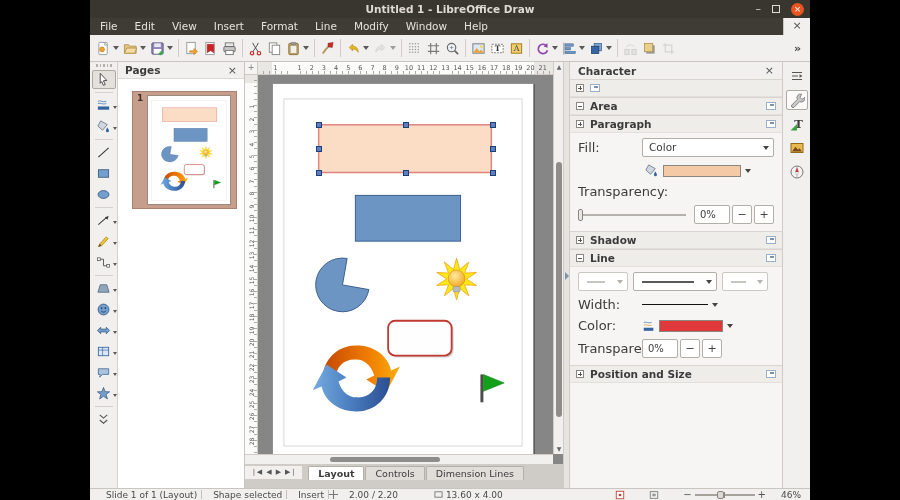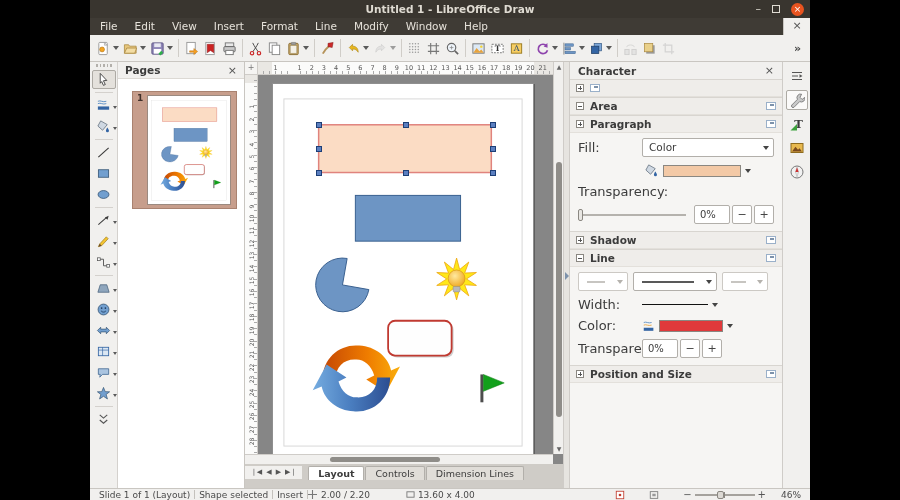--- a/index.html
+++ b/index.html
@@ -109,21 +109,21 @@
   .linepreview{height:1.5px;background:#111;width:66px;}
   .mini-caret{width:0;height:0;border-left:3px solid transparent;border-right:3px solid transparent;border-top:4px solid #444;margin-left:4px;}
 
   
   .tabstrip{position:absolute;left:693px;top:0;width:27px;height:426px;background:#f1f0ee;display:flex;flex-direction:column;align-items:center;padding-top:4px;gap:4px;}
   .stab{width:22px;height:20px;display:flex;align-items:center;justify-content:center;border-radius:2px;}
   .stab.active{background:#fbfaf9;border:1px solid #adaaa4;}
 
   
   .statusbar{position:absolute;left:0;top:488px;width:720px;height:12px;background:#f1f0ee;border-top:1px solid #c9c6c1;display:flex;align-items:center;font-size:9px;color:#4a4a4a;padding:0 5px;white-space:nowrap;}
-  .sbitem{padding:0 4px;}
+  .sbitem{padding:0 4px;margin-left:7px;}
   .ssep{width:1px;height:9px;background:#c4c1bc;}
   .sb-zoom{display:flex;align-items:center;gap:3px;margin-left:14px;}
   .zslider{position:relative;width:60px;height:2px;background:#a5a29d;}
   .zhandle{position:absolute;left:22px;top:-3px;width:7px;height:8px;background:#dcd9d4;border:1px solid #8a8781;border-radius:2px;}
   .znotch{position:absolute;left:29px;top:-2px;width:1px;height:6px;background:#8a8781;}
 </style>
 </head>
 <body>
 
 <svg width="0" height="0" style="position:absolute">

